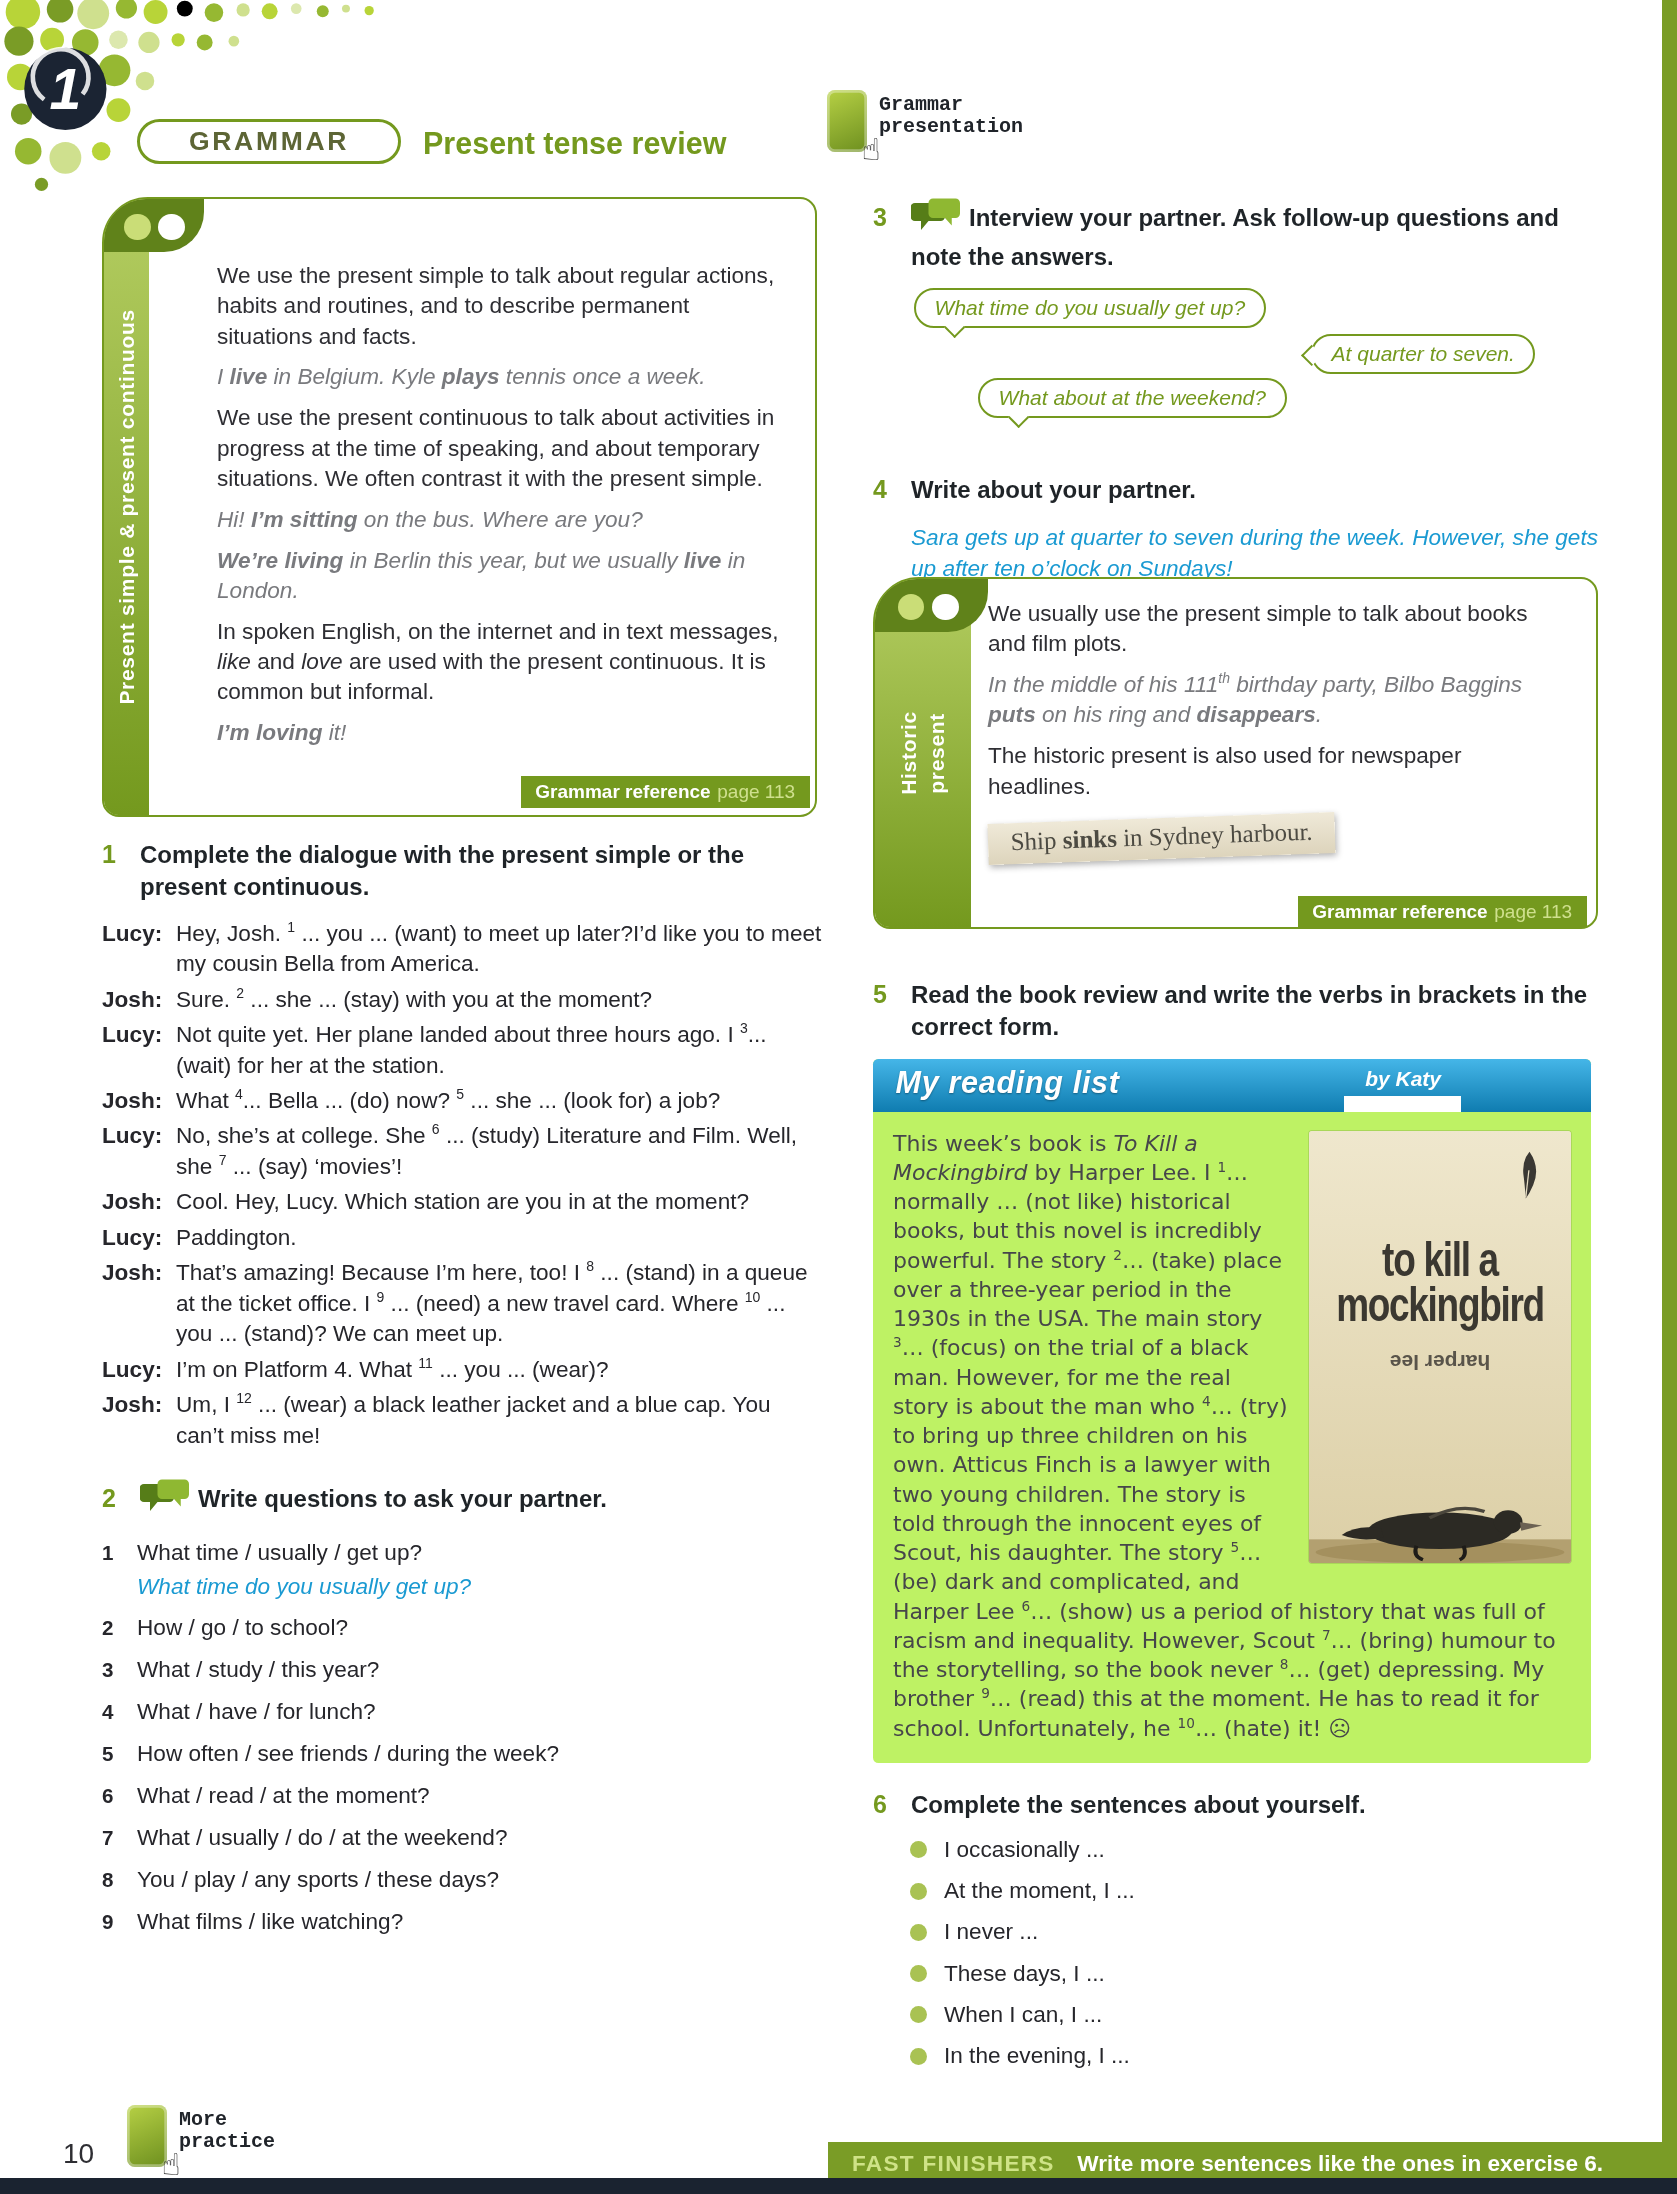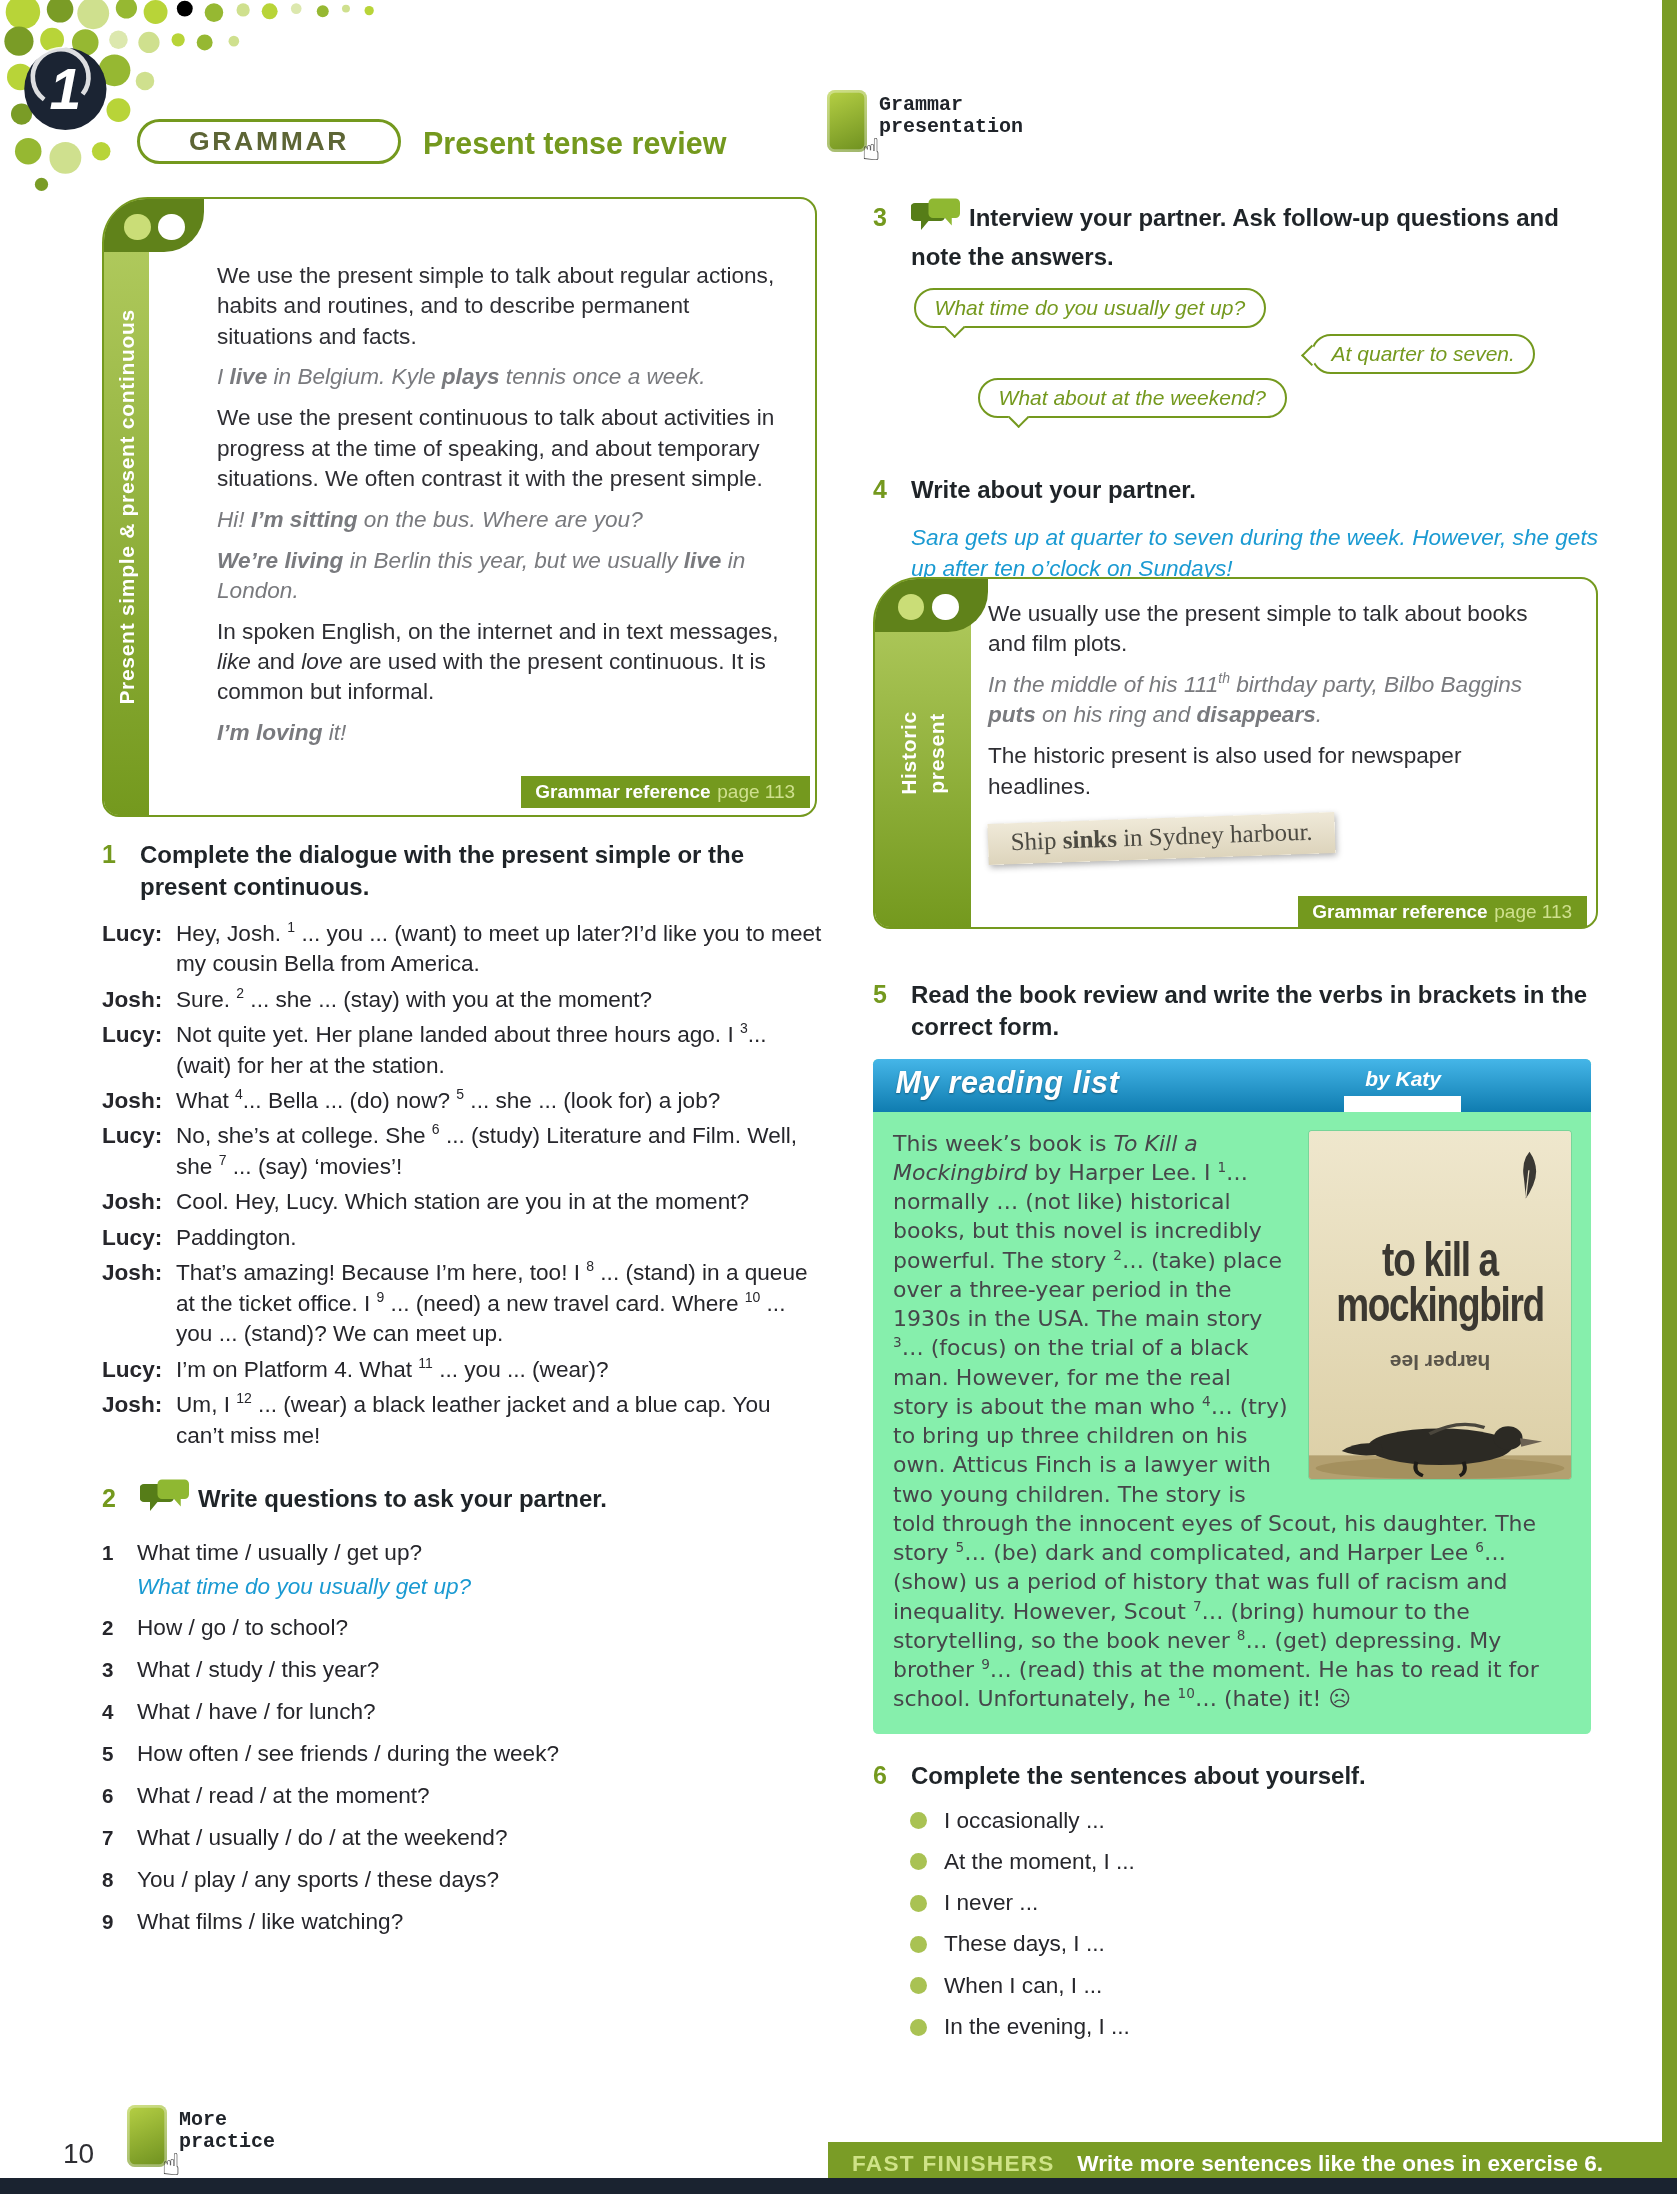--- a/index.html
+++ b/index.html
@@ -79,27 +79,27 @@
   .bubble { position:absolute; border:2.7px solid #74991e; border-radius:20px; background:#fff;
     padding:6px 18.6px; font-size:21px; font-style:italic; color:#74991e; font-weight:500; white-space:nowrap; }
   .bubble::after { content:""; position:absolute; width:13.3px; height:13.3px; background:#fff; }
   .tail-bottom::after { left:30.5px; bottom:-9.3px; border-right:2.7px solid #74991e; border-bottom:2.7px solid #74991e; transform:rotate(45deg); }
   .tail-left::after { left:-9.3px; top:12px; border-left:2.7px solid #74991e; border-bottom:2.7px solid #74991e; transform:rotate(45deg); }
   #bubble-1 { left:41px; top:0; }
   #bubble-2 { left:438px; top:46px; }
   #bubble-3 { left:105px; top:90px; }
 
   
-  .rl-panel { position:relative; width:718px; margin-bottom:25px; background:#86efac; border-radius:5.3px; }
+  .rl-panel { position:relative; width:718px; margin-bottom:25px; background:#bef264; border-radius:5.3px; }
   .rl-header { position:relative; height:53px; background:linear-gradient(180deg,#45b6e8,#0f7cb0); border-radius:5.3px 5.3px 0 0; }
   .rl-title { position:absolute; left:22.6px; top:6.6px; font-size:30.5px; font-weight:700; font-style:italic; color:#fff; letter-spacing:0.7px; text-shadow:0 1.3px 2px rgba(0,0,0,.35); }
   .rl-by { position:absolute; right:150px; top:8px; font-size:21px; font-weight:700; font-style:italic; color:#fff; }
   .rl-tab { position:absolute; right:130px; top:37px; width:117px; height:16px; background:#fff; }
   .rl-body { padding:17px 20px 20px 20px; overflow:hidden; }
-  .cover { float:right; width:262px; height:348px; margin:2.7px 0 12px 18.6px; position:relative;
+  .cover { float:right; width:262px; height:432px; margin:2.7px 0 12px 18.6px; position:relative;
     background:linear-gradient(180deg,#efe7cd,#dccfa6); border-radius:2.7px; box-shadow:0 0 0 0.7px rgba(0,0,0,.15); overflow:hidden; }
   .cover-feather { position:absolute; right:22.6px; top:17px; width:37px; height:58px; }
   .cover-title { position:absolute; left:0; right:0; top:118px; transform:scaleY(1.3); color:#3b3831; font-weight:700; text-align:center; line-height:.92; }
   .cover-title span { display:block; font-size:37px; letter-spacing:-1.3px; }
   .cover-author { position:absolute; left:0; right:0; top:219px; transform:rotate(180deg); text-align:center; font-size:21px; font-weight:700; color:#59544a; }
   .cover-bird { position:absolute; left:0; right:0; bottom:0; width:100%; height:86px; }
   .review-text { font-family:"DejaVu Sans",sans-serif; font-size:22px; line-height:1.33; color:#46464a; }
 
   
   .s6item { display:flex; align-items:center; gap:17px; margin-bottom:15.3px; font-size:22.6px; color:#26262b; padding-left:37px; }

